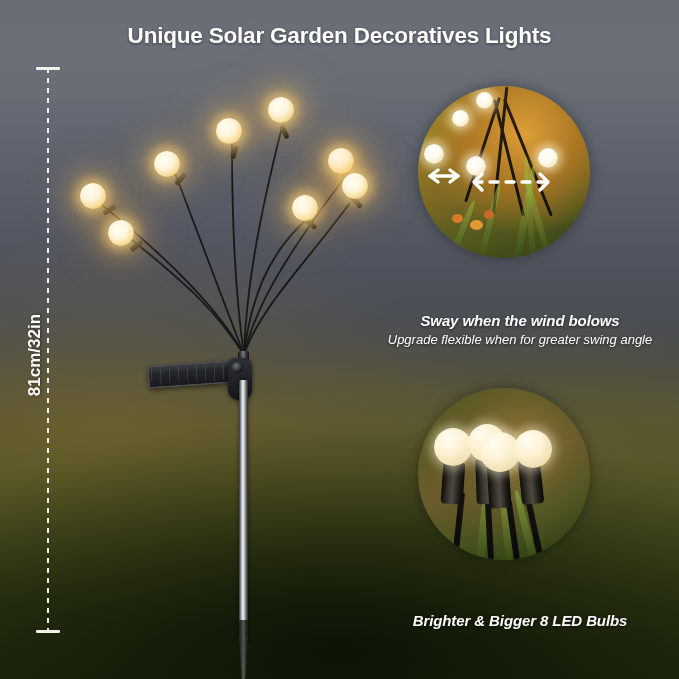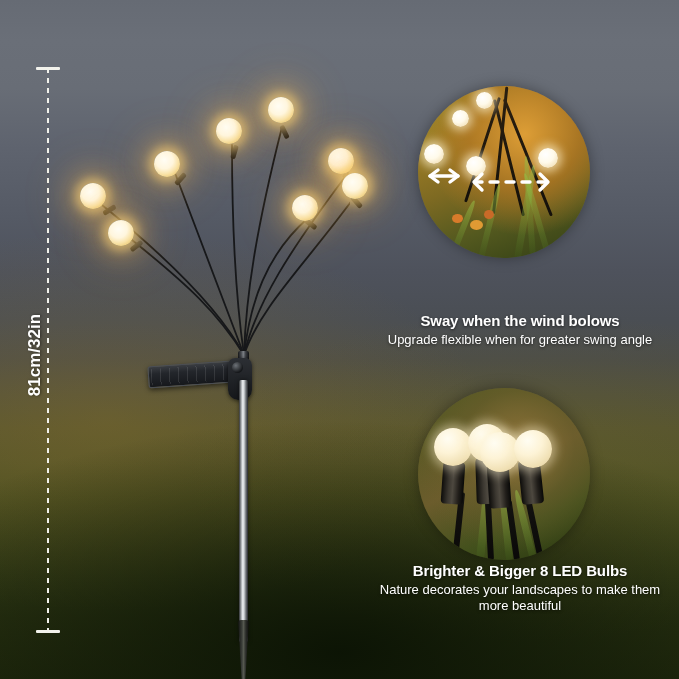--- a/index.html
+++ b/index.html
@@ -101,33 +101,34 @@
     background:radial-gradient(circle at 36% 28%,#fffdf2 0%,#fdf3d6 40%,#f0e0b4 72%,#dcc79a 100%);
     box-shadow:0 0 10px 4px rgba(255,244,208,.45);}
   .holder{position:absolute;border-radius:4px;
     background:linear-gradient(90deg,#0d0c0a 0%,#3b3730 32%,#4d483f 50%,#211e1a 78%,#080807 100%);}
   .flower{position:absolute;border-radius:50%;}
 
   .arrow-svg{position:absolute;left:0;top:0;width:172px;height:172px;}
 
   
   .cap{position:absolute;left:370px;width:300px;text-align:center;color:#fff;
-    text-shadow:0 1px 3px rgba(0,0,0,.6);}
+    text-shadow:0 1px 3px rgba(0,0,0,.6);font-style:italic;}
   .cap h3{margin:0;font-size:15px;font-weight:700;letter-spacing:-.1px;}
   .cap p{margin:3px 0 0;font-size:13px;font-weight:400;line-height:1.25;}
   #cap1{top:312px;}
-  #cap2{top:562px;}
+  #cap2{top:612px;}
 </style>
 </head>
 <body>
 
 <div id="stage">
 
   <div class="blurlayer"></div>
 
+  <div class="title">Unique Solar Garden Decoratives Lights</div>
 
   <div>
     <div class="dim-cap top"></div>
     <div class="dim-line"></div>
     <div class="dim-cap bot"></div>
   </div>
   <div class="dim-label">81cm/32in</div>
 
   <div class="lamp">
     <svg width="290" height="600" style="position:absolute;left:0;top:0;">
@@ -227,16 +228,15 @@
     <div class="bigbulb" style="left:62px;top:44px;width:40px;height:40px;"></div>
     <div class="bigbulb" style="left:96px;top:42px;width:38px;height:38px;"></div>
   </div>
 
   <div class="cap" id="cap1">
     <h3>Sway when the wind bolows</h3>
     <p>Upgrade flexible when for greater swing angle</p>
   </div>
   <div class="cap" id="cap2">
     <h3>Brighter &amp; Bigger 8 LED Bulbs</h3>
-    <p>Nature decorates your landscapes to make them more beautiful</p>
   </div>
 
 </div>
 
 </body></html>

